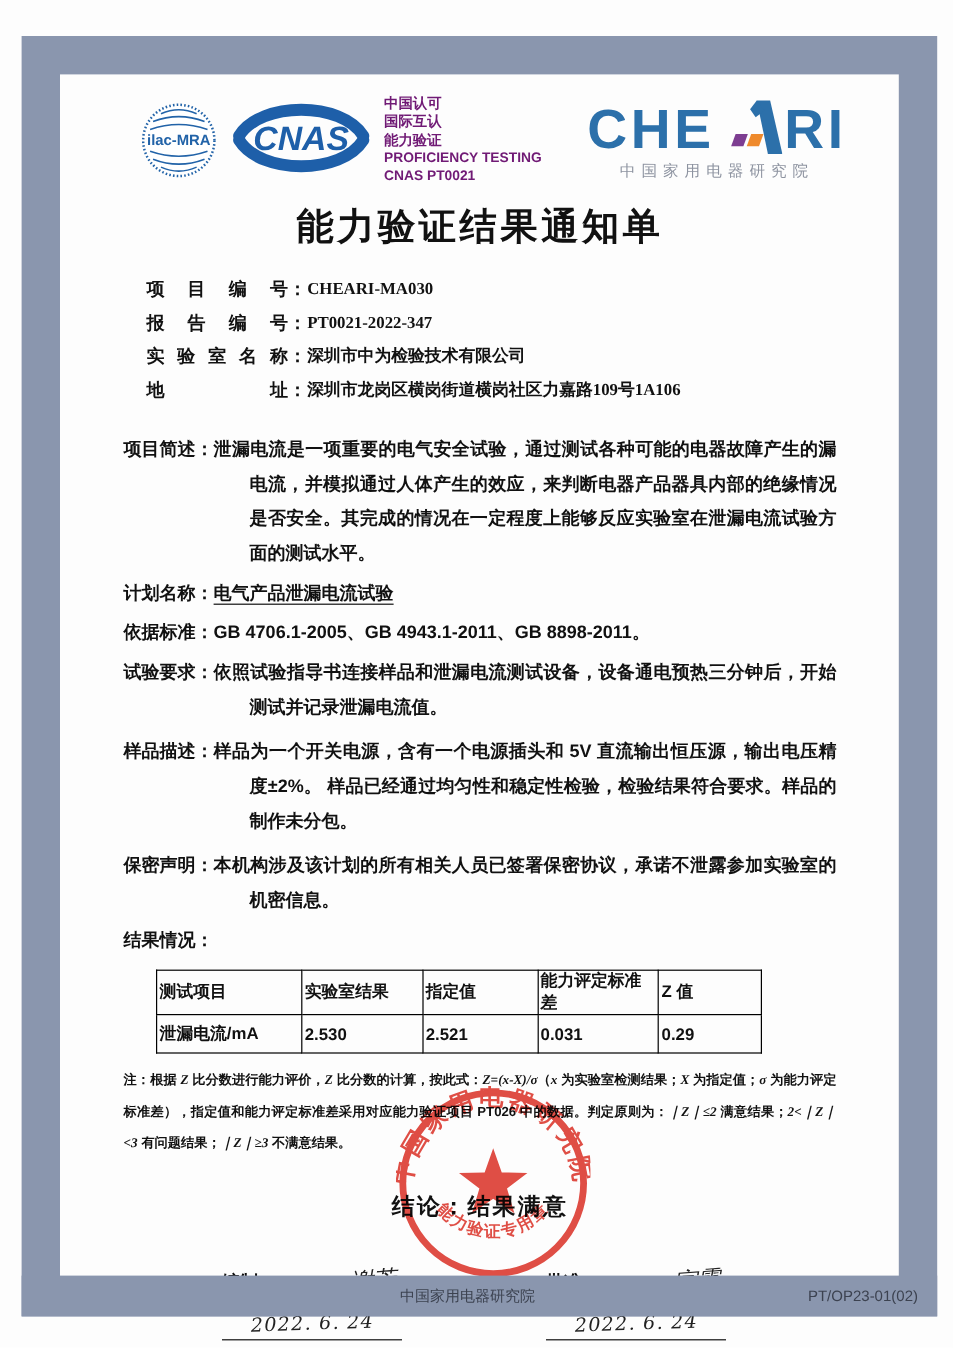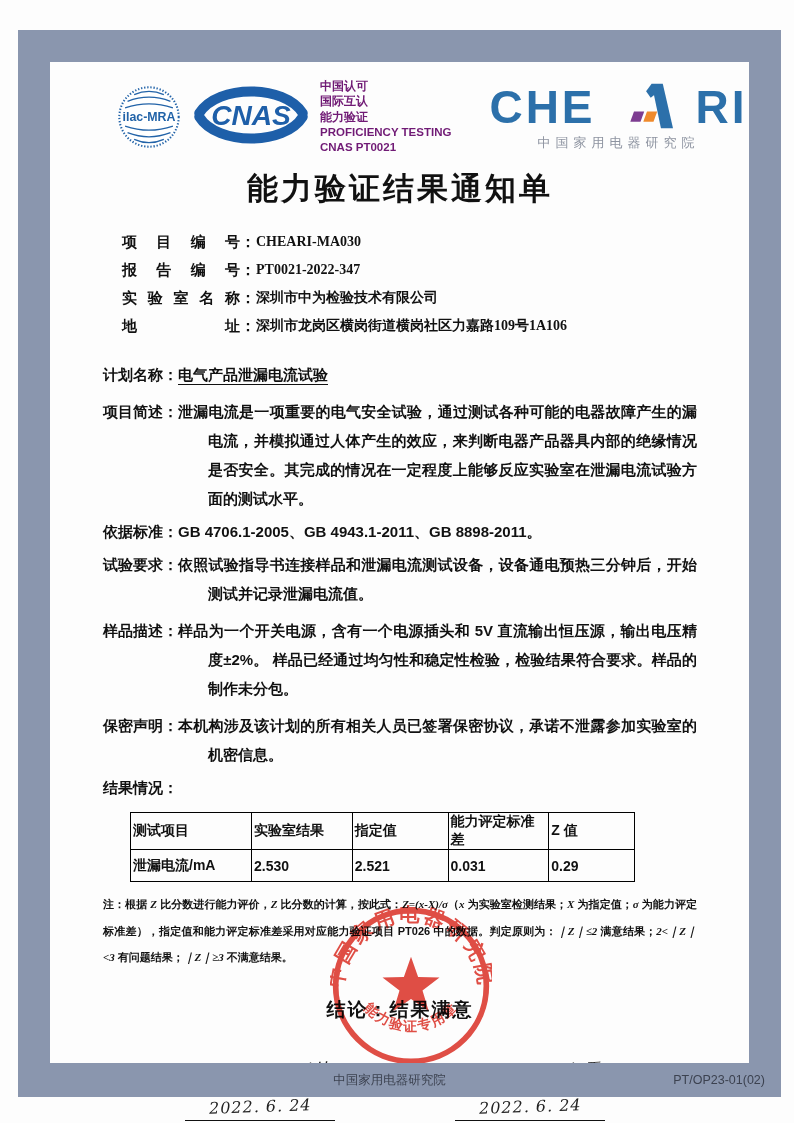--- a/index.html
+++ b/index.html
@@ -18,21 +18,21 @@
 
   .content { position:absolute; left:50px; top:62px; width:700px; }
 
   
   .logo-row { display:flex; align-items:center; margin:13px 0 0 66px; height:84px; }
   .cnas-wrap { margin-left:10px; }
   .accred { margin-left:10px; font-weight:bold; font-size:12px; line-height:1.3; color:#701a75; }
   .accred .en { font-size:11.5px; }
   .cheari { margin-left:38px; }
   .cheari-word { display:flex; align-items:flex-end; color:#2c70aa; font-weight:bold;
-    font-size:46px; line-height:0.95; letter-spacing:3px;gap:21px; }
+    font-size:46px; line-height:0.95; letter-spacing:3px; }
   .cheari-a { margin:0 2px 1px 4px; }
   .cheari-sub { color:#8d93a0; font-size:13px; letter-spacing:5px; margin-top:4px; text-align:center; }
 
   
   .title { text-align:center; font-size:31px; font-weight:bold; letter-spacing:3px; margin-top:9px; }
 
   
   .info { margin:18px 0 0 72px; font-weight:bold; font-size:15px; }
   .info-row { display:flex; line-height:28px; }
   .flabel { width:118px; display:flex; justify-content:space-between; }
@@ -164,27 +164,27 @@
       <span class="flabel">
           <span>地</span>
           <span>址</span>
         </span>
       <span class="fcolon">：</span>
       <span class="fvalue">深圳市龙岗区横岗街道横岗社区力嘉路109号1A106</span>
     </div>
   </div>
 
   <div class="secs">
-    <div class="sec">
-      <span class="sec-label">计划名称：</span>
-      <span class="sec-body noindent plan-underline">电气产品泄漏电流试验</span>
-    </div>
     <div class="sec mt8">
       <span class="sec-label">项目简述：</span>
       <span class="sec-body">泄漏电流是一项重要的电气安全试验，通过测试各种可能的电器故障产生的漏电流，并模拟通过人体产生的效应，来判断电器产品器具内部的绝缘情况是否安全。其完成的情况在一定程度上能够反应实验室在泄漏电流试验方面的测试水平。</span>
+    </div>
+    <div class="sec">
+      <span class="sec-label">计划名称：</span>
+      <span class="sec-body noindent plan-underline">电气产品泄漏电流试验</span>
     </div>
     <div class="sec">
       <span class="sec-label">依据标准：</span>
       <span class="sec-body">GB 4706.1-2005、GB 4943.1-2011、GB 8898-2011。</span>
     </div>
     <div class="sec">
       <span class="sec-label">试验要求：</span>
       <span class="sec-body">依照试验指导书连接样品和泄漏电流测试设备，设备通电预热三分钟后，开始测试并记录泄漏电流值。</span>
     </div>
     <div class="sec mt8">

